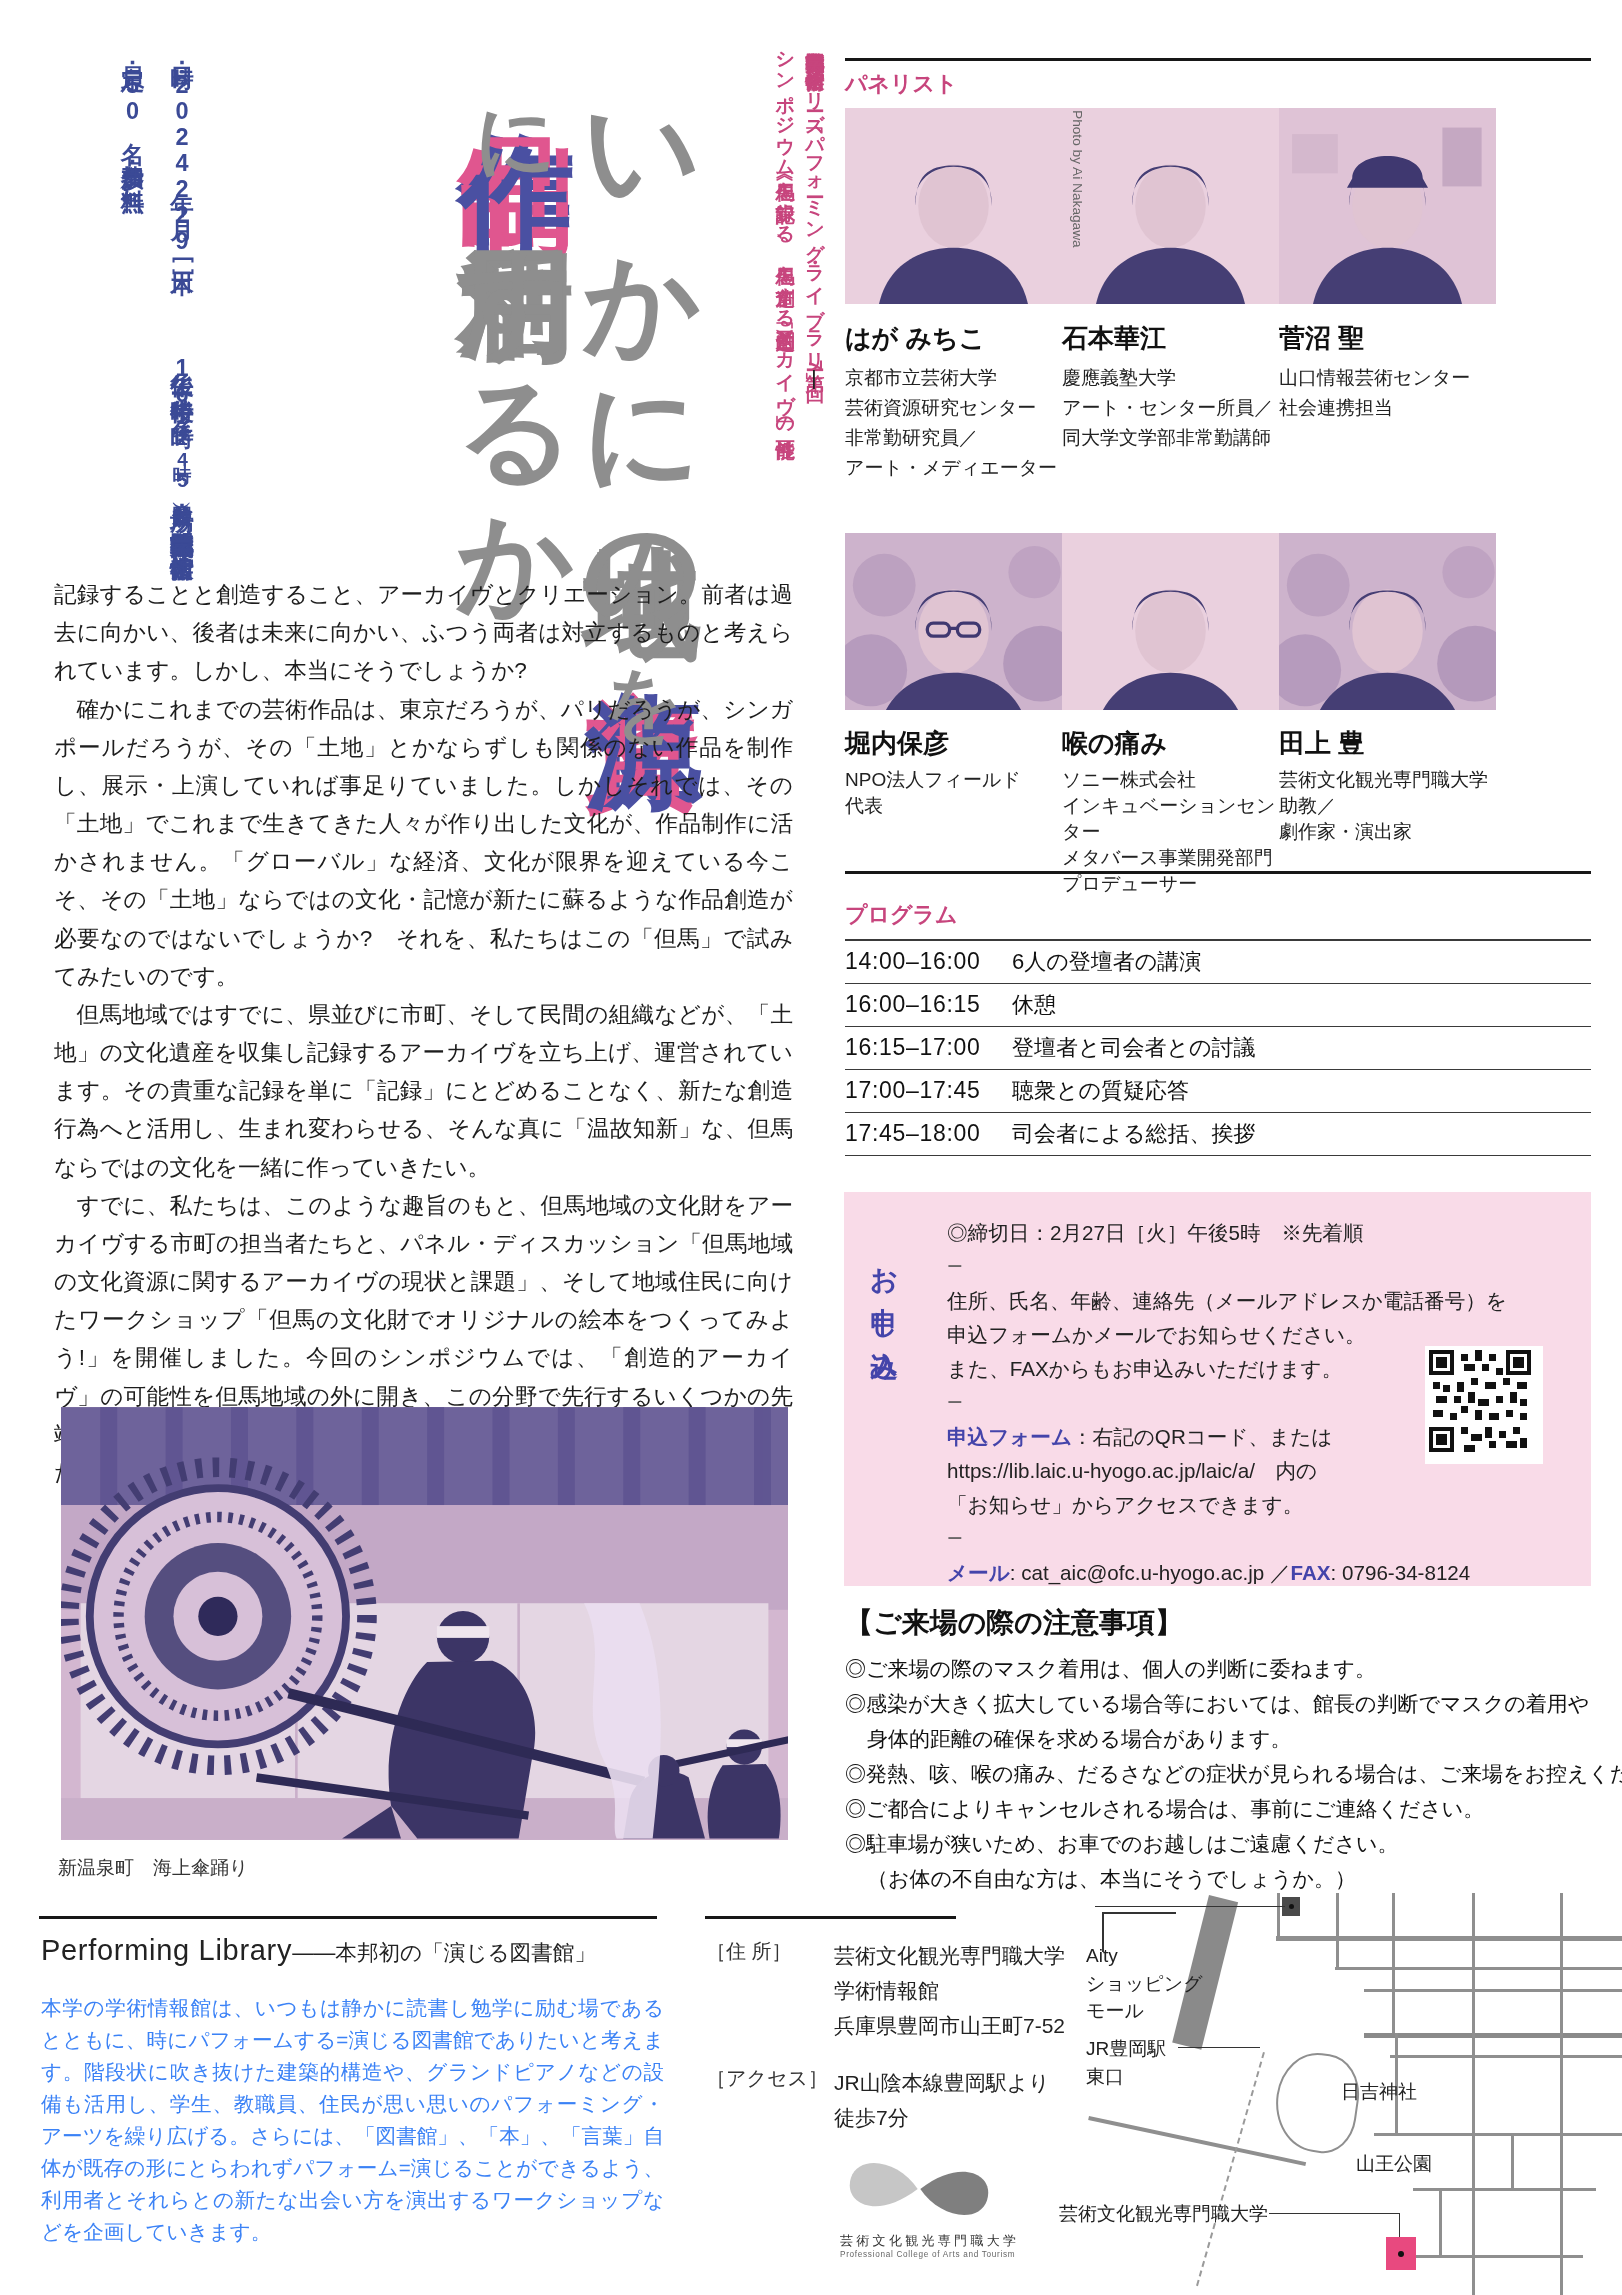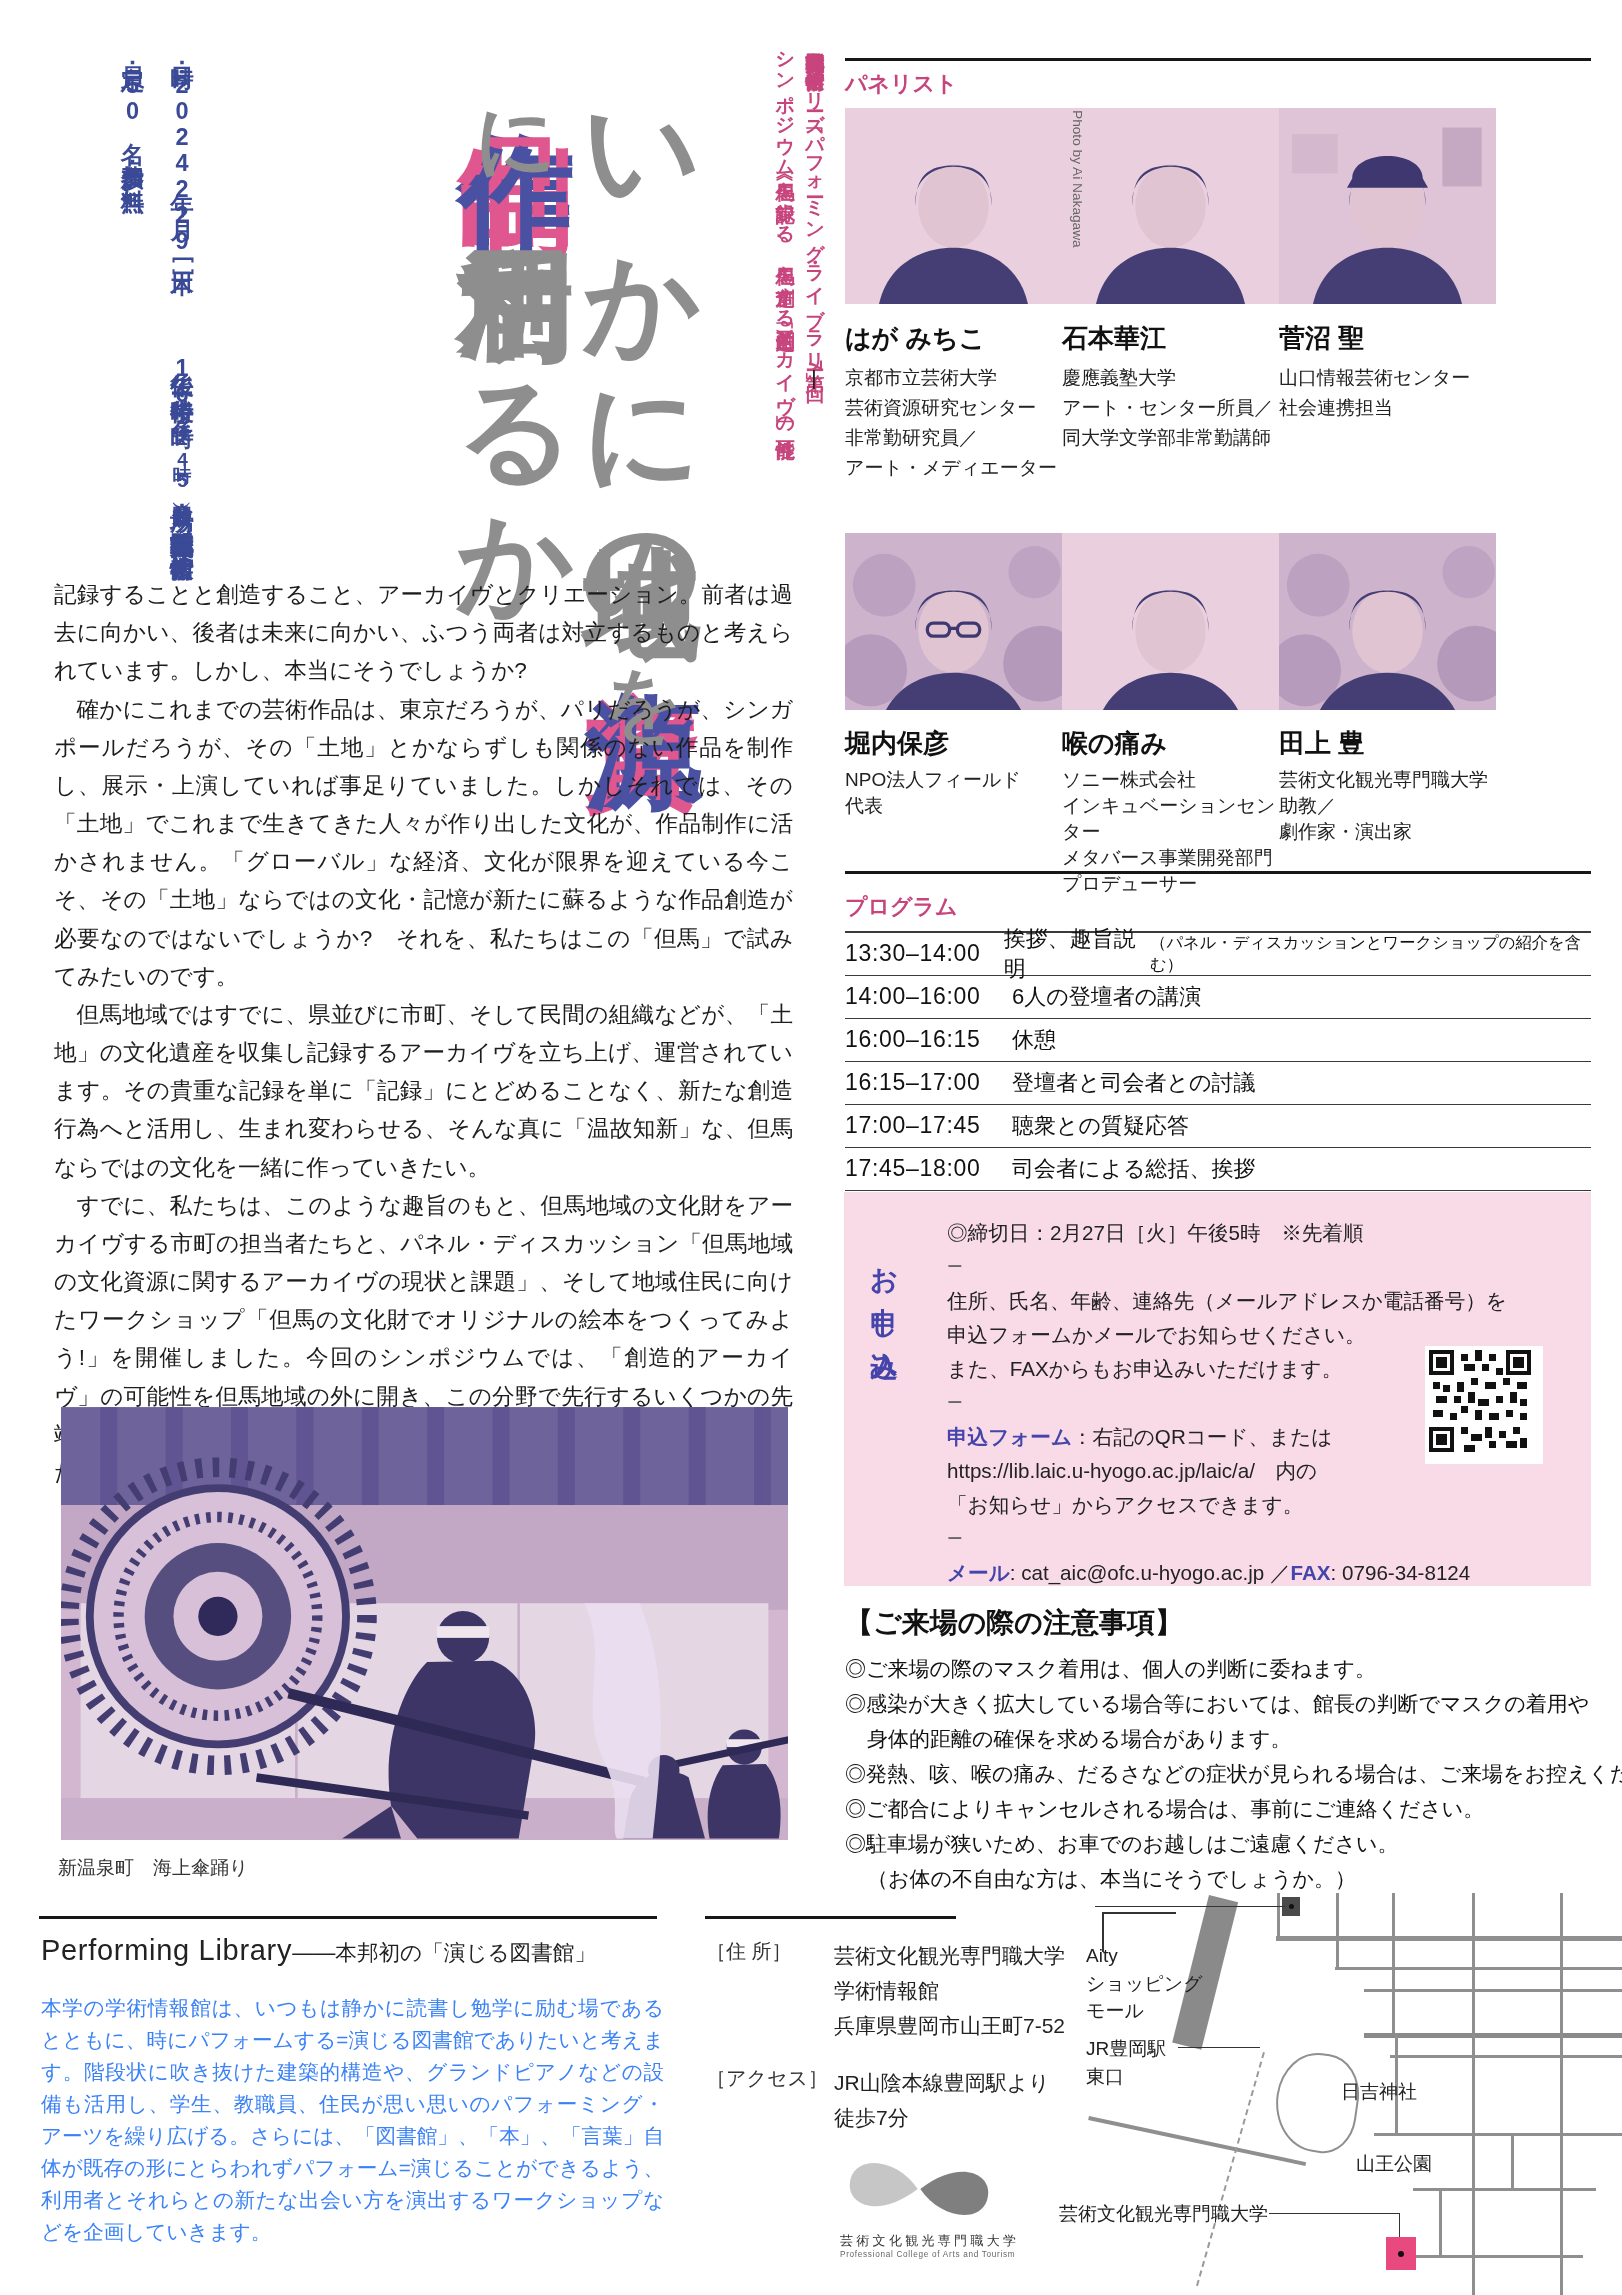--- a/index.html
+++ b/index.html
@@ -50,21 +50,21 @@
   #prow2 .paff{font-size:19px;line-height:26px;margin-top:6.5px;}
   #photo-credit{left:1070px;top:110px;height:196px;font-size:13.7px;color:#666;}
   
   #program{left:845px;top:871px;width:746px;}
   #program .head-line{height:3.3px;background:#171717;}
   #program .sub-line{height:1.3px;background:#3a3a3a;margin-top:9.2px;}
   .prog-row{display:flex;align-items:center;height:42px;border-bottom:1.3px solid #3a3a3a;
             font-size:22px;color:#111;}
   .prog-time{width:167px;font-size:23px;letter-spacing:0.7px;}
   .prog-note{font-size:16.3px;}
-  #program .sec-head{margin-top:18px;font-family:Liberation Serif, serif;}
+  #program .sec-head{margin-top:26px;font-family:Liberation Serif, serif;}
   
   #apply-box{left:844px;top:1192px;width:747px;height:394px;background:#f9dbe8;}
   #apply-label{position:absolute;left:22px;top:56px;color:#4444aa;font-size:27.5px;font-weight:bold;
                letter-spacing:6.5px;}
   #apply-lines{position:absolute;left:103px;top:23.5px;width:576px;}
   .ap-line{font-size:20.6px;color:#222;height:34px;line-height:34px;white-space:nowrap;}
   .ap-dash{color:#555;font-size:15.7px;}
   .ap-blue{color:#4444aa;font-weight:bold;}
   #qr{position:absolute;left:581px;top:154px;width:110px;height:110px;background:#fff;padding:3.9px;}
   
@@ -283,25 +283,20 @@
         </div>
       </div>
     </div>
 
   <div id="program" class="abs">
     <div class="head-line"></div>
     <div class="sec-head">プログラム</div>
     <div class="sub-line"></div>
     <div id="prog-rows">
         <div class="prog-row">
-          <span class="prog-time">13:30–14:00</span>
-          <span class="prog-desc">挨拶、趣旨説明</span>
-          <span class="prog-note">（パネル・ディスカッションとワークショップの紹介を含む）</span>
-        </div>
-        <div class="prog-row">
           <span class="prog-time">14:00–16:00</span>
           <span class="prog-desc">6人の登壇者の講演</span>
         </div>
         <div class="prog-row">
           <span class="prog-time">16:00–16:15</span>
           <span class="prog-desc">休憩</span>
         </div>
         <div class="prog-row">
           <span class="prog-time">16:15–17:00</span>
           <span class="prog-desc">登壇者と司会者との討議</span>

